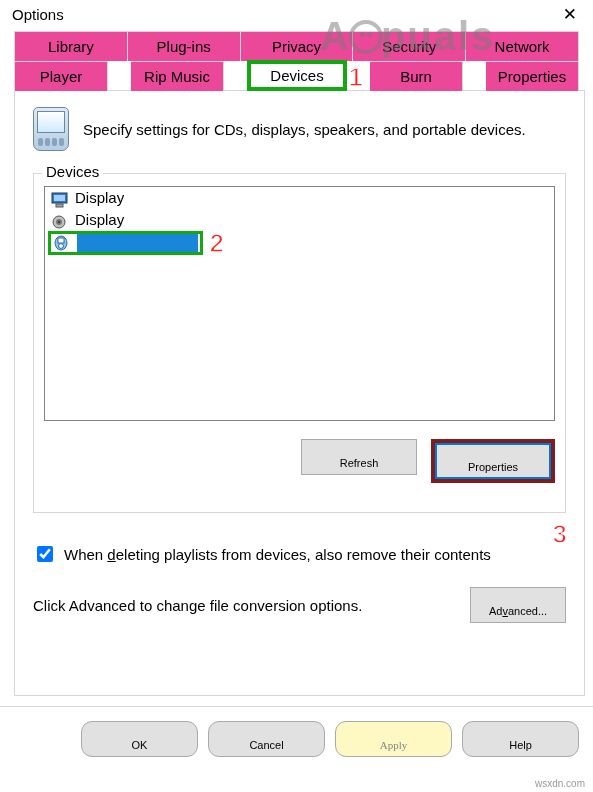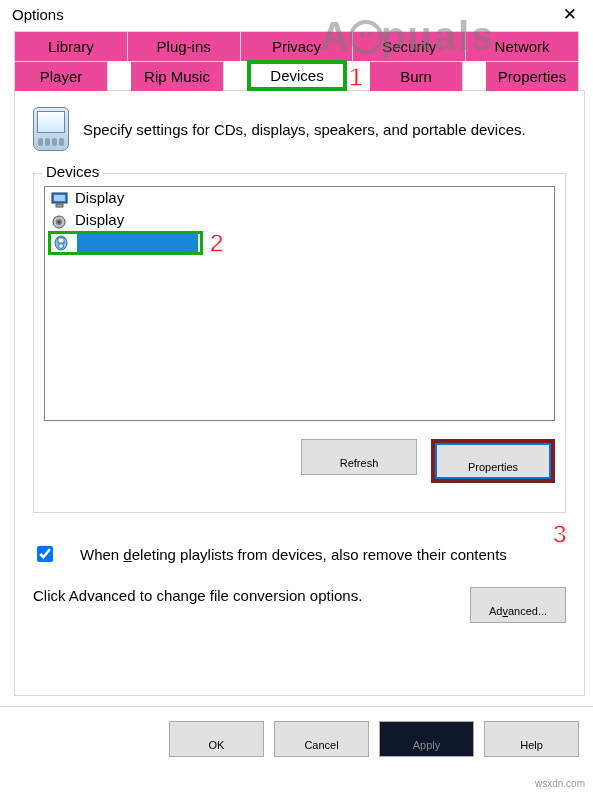--- a/index.html
+++ b/index.html
@@ -191,42 +191,42 @@
     font-size: 11px;
     cursor: pointer;
     padding: 17px;
   }
   .winbtn.focus { border: 1px solid #0078d7; box-shadow: inset 0 0 0 1px #0078d7; }
   .prop-hl { border: 4px solid #7f1d1d; padding: 0; }
   .prop-hl .winbtn { margin:0; }
   .chk-row {
     display:flex;
     align-items:center;
-    gap: 24px;
+    gap: 8px;
     margin: 30px 18px 0 18px;
     font-size: 15px;
   }
   .chk-row input { width:16px; height:16px; }
   .adv-row {
     display:flex;
     justify-content:space-between;
-    align-items:flex-start;
+    align-items:center;
     margin: 22px 18px 0 18px;
     font-size: 15px;
   }
   .bottombar {
     border-top: 1px solid #d7d7d7;
     margin-top: 10px;
     padding: 14px 14px 0 0;
     display:flex;
     justify-content:flex-end;
     gap: 10px;
   }
-  .bottombar .winbtn { width:95px; height:30px; }
-  .winbtn.disabled { color:#888; background:#0f172a; }
+  .bottombar .winbtn { width:117px; height:30px;border-radius:11px; }
+  .winbtn.disabled { color:#888; background:#fef9c3;font-family:Liberation Serif, serif; }
   u { text-decoration: underline; }
   .srcnote { position:absolute; bottom:3px; right:8px; font-size:10px; color:#999; }
 </style>
 </head>
 <body>
 
 <div class="titlebar">
   <span class="title">Options</span>
   <span class="close">✕</span>
 </div>

